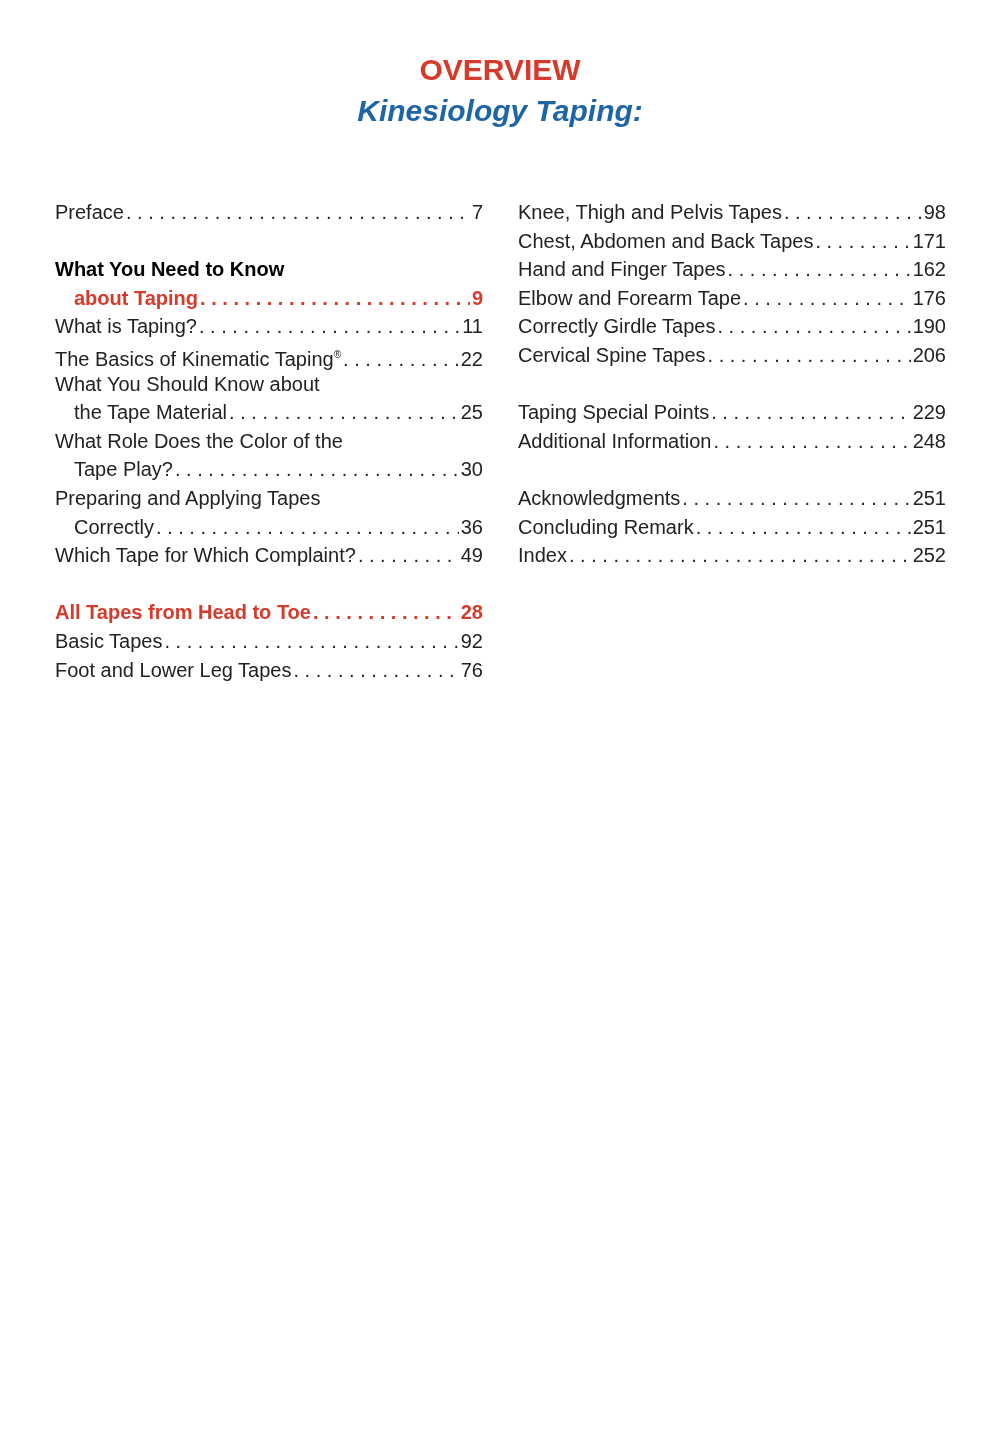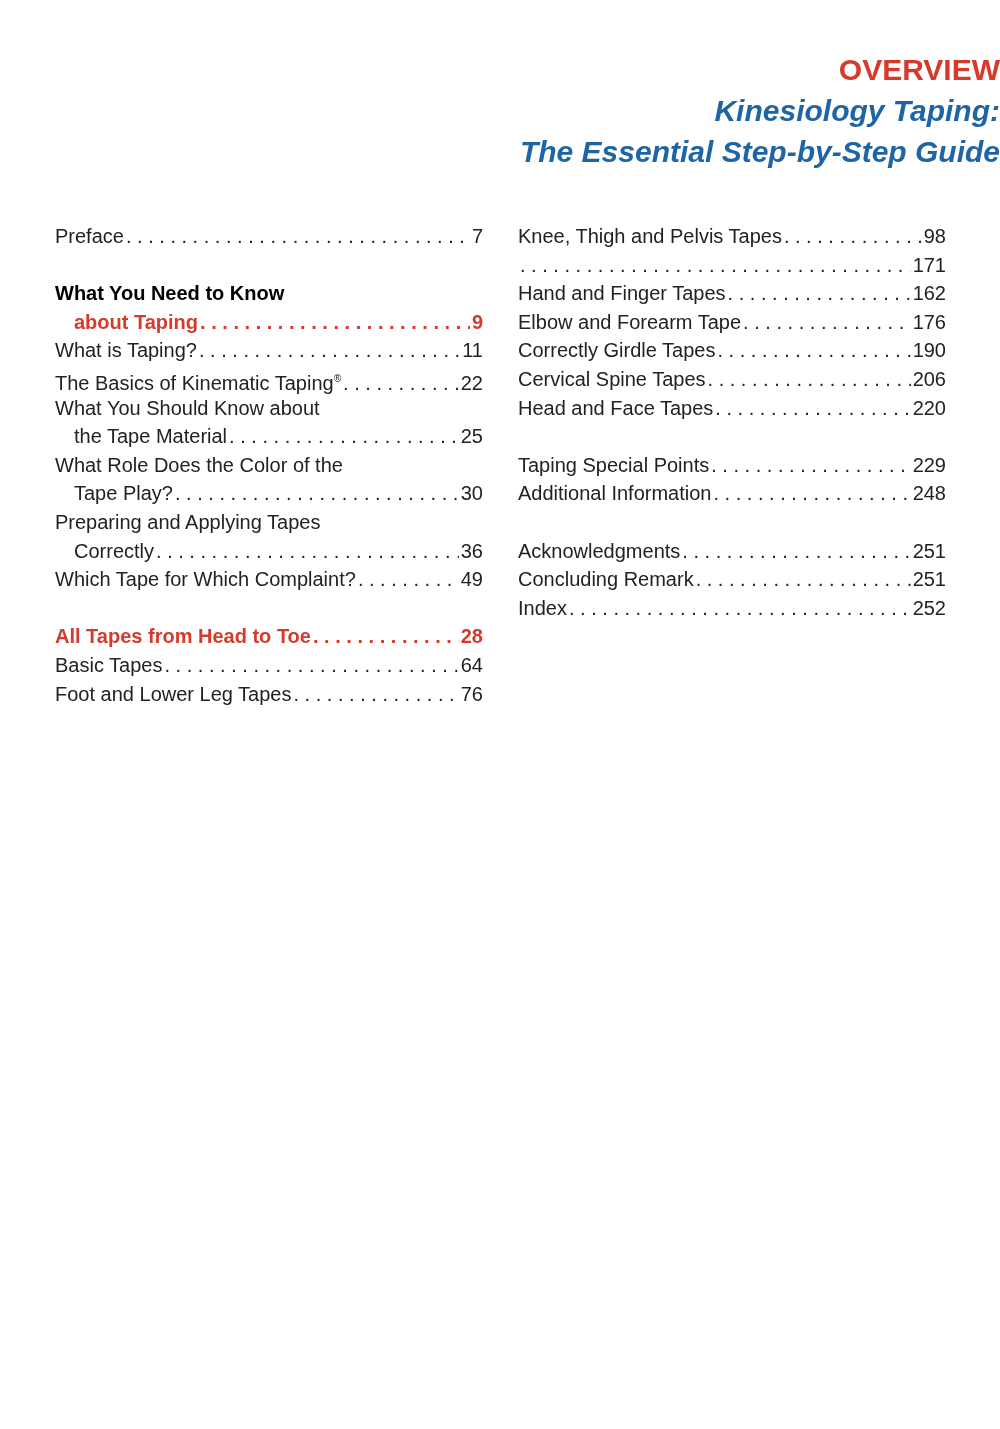--- a/index.html
+++ b/index.html
@@ -1,41 +1,40 @@
 <!DOCTYPE html>
 <html><head>
 <meta charset="utf-8">
 <style>
   html, body { margin: 0; padding: 0; background: #ffffff; }
   body { width: 1000px; height: 1429px; position: relative; overflow: hidden; }
-  .header { position: absolute; left: 0; right: 0; top: 50px; text-align: right; font-family: "Liberation Sans", sans-serif; font-weight: bold; }
+  .header { position: absolute; left: 0; right: 0; top: 50px; text-align: center; font-family: "Liberation Sans", sans-serif; font-weight: bold; }
   .h-overview { color: #d53a2b; font-size: 30px; line-height: 40px; }
   .h-title { color: #1f65a5; font-size: 30px; line-height: 41px; font-style: italic; }
-  .col { position: absolute; top: 198px; width: 428px; font-family: "Liberation Sans", sans-serif; font-size: 20px; color: #222222; margin-top: 24px; }
+  .col { position: absolute; top: 198px; width: 428px; font-family: "Liberation Sans", sans-serif; font-size: 20px; color: #222222; }
   .col-left { left: 55px; }
   .col-right { left: 518px; }
   .entry { display: flex; align-items: baseline; height: 28.6px; line-height: 28.6px; white-space: nowrap; }
   .entry .label { flex: 0 0 auto; }
   .entry .leader { flex: 1 1 auto; overflow: hidden; margin: 0 2px; letter-spacing: 3.2px; }
   .entry .leader::before { content: ". . . . . . . . . . . . . . . . . . . . . . . . . . . . . . . . . . . . . . . . . . . . . . . . . . . . . . . . . . . . . . . . . . . . . . ."; letter-spacing: 0; }
   .entry .page { flex: 0 0 auto; text-align: right; }
   .entry.indent .label { padding-left: 19px; }
   .entry.red { color: #d53a2b; font-weight: bold; }
   .line { height: 28.6px; line-height: 28.6px; white-space: nowrap; }
   .line.red { color: #000000; font-weight: bold; }
   .gap { height: 28.6px; }
   sup { font-size: 10px; vertical-align: 8px; }
 </style>
 </head>
 <body>
 
 <div class="header">
   <div class="h-overview">OVERVIEW</div>
   <div class="h-title">Kinesiology Taping:</div>
-  <div class="h-title">The Essential Step-by-Step Guide</div>
 </div>
 
 <div class="col col-left">
   <div class="entry">
     <span class="label">Preface</span>
     <span class="leader"></span>
     <span class="page">7</span>
   </div>
   <div class="gap"></div>
   <div class="line red">What You Need to Know</div>
@@ -79,36 +78,37 @@
   </div>
   <div class="gap"></div>
   <div class="entry red">
     <span class="label">All Tapes from Head to Toe</span>
     <span class="leader"></span>
     <span class="page">28</span>
   </div>
   <div class="entry">
     <span class="label">Basic Tapes</span>
     <span class="leader"></span>
-    <span class="page">64</span>
+    <span class="page">92</span>
   </div>
   <div class="entry">
     <span class="label">Foot and Lower Leg Tapes</span>
     <span class="leader"></span>
     <span class="page">76</span>
   </div>
 </div>
 
 <div class="col col-right">
   <div class="entry">
     <span class="label">Knee, Thigh and Pelvis Tapes</span>
     <span class="leader"></span>
     <span class="page">98</span>
   </div>
   <div class="entry">
+    <span class="label">Chest, Abdomen and Back Tapes</span>
     <span class="leader"></span>
     <span class="page">171</span>
   </div>
   <div class="entry">
     <span class="label">Hand and Finger Tapes</span>
     <span class="leader"></span>
     <span class="page">162</span>
   </div>
   <div class="entry">
     <span class="label">Elbow and Forearm Tape</span>
@@ -117,25 +117,20 @@
   </div>
   <div class="entry">
     <span class="label">Correctly Girdle Tapes</span>
     <span class="leader"></span>
     <span class="page">190</span>
   </div>
   <div class="entry">
     <span class="label">Cervical Spine Tapes</span>
     <span class="leader"></span>
     <span class="page">206</span>
-  </div>
-  <div class="entry">
-    <span class="label">Head and Face Tapes</span>
-    <span class="leader"></span>
-    <span class="page">220</span>
   </div>
   <div class="gap"></div>
   <div class="entry">
     <span class="label">Taping Special Points</span>
     <span class="leader"></span>
     <span class="page">229</span>
   </div>
   <div class="entry">
     <span class="label">Additional Information</span>
     <span class="leader"></span>

